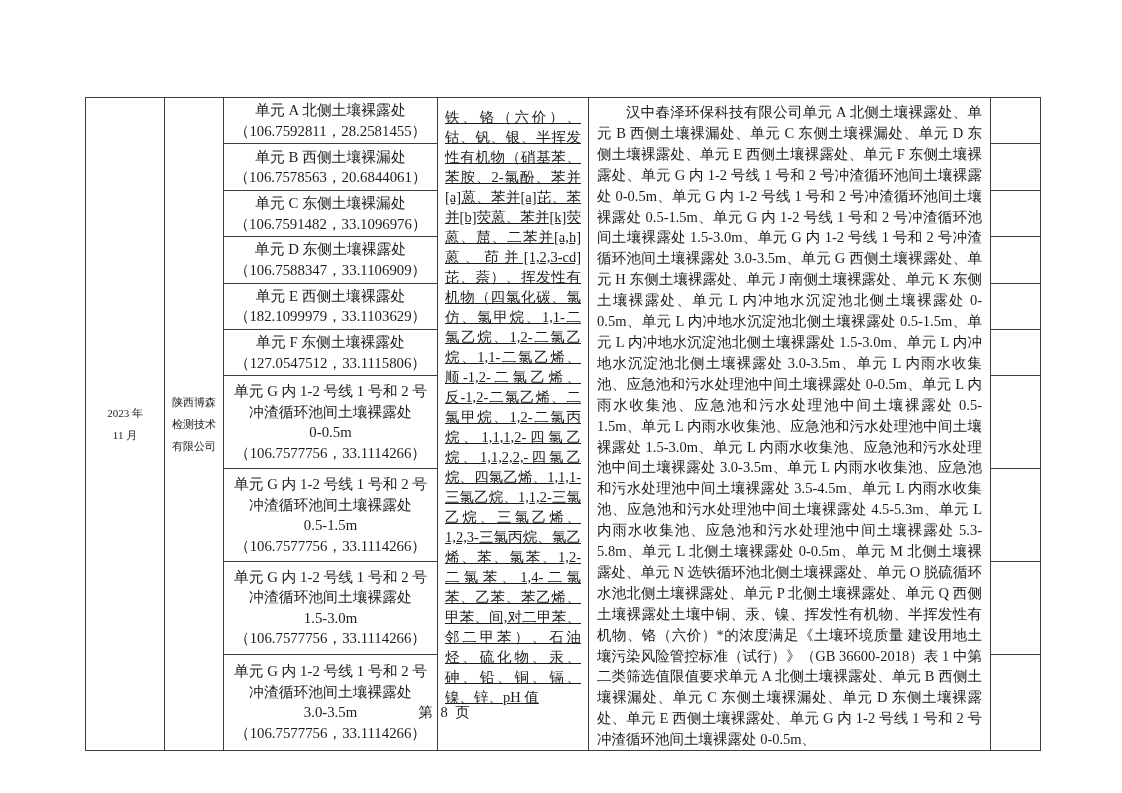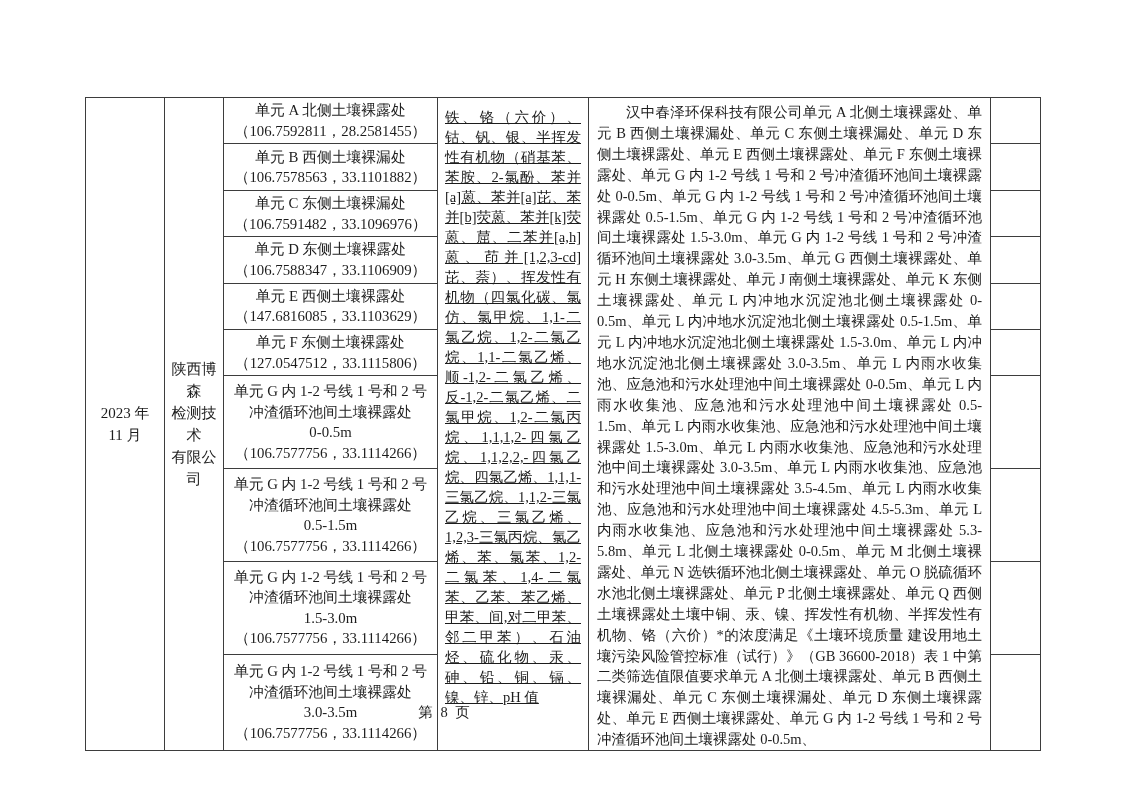--- a/index.html
+++ b/index.html
@@ -38,21 +38,21 @@
   col.c-desc    { width: 402px; }
   col.c-blank   { width: 50px; }
 
   tr.row-small { height: 42px; }
   tr.row-large { height: 84px; }
   tr.row-last  { height: 87px; }
 
   td.cell-date, td.cell-company {
     text-align: center;
     vertical-align: middle;
-    font-size: 15px;
+    font-size: 11px;
     line-height: 22px;
     white-space: pre-line;
   }
   td.cell-loc {
     text-align: center;
     vertical-align: middle;
     font-size: 14.8px;
     line-height: 20.5px;
     white-space: pre-line;
   }
@@ -117,36 +117,36 @@
         <td class="cell-items" rowspan="10">
             <div class="inner">铁、铬（六价）、钴、钒、银、半挥发性有机物（硝基苯、苯胺、2-氯酚、苯并[a]蒽、苯并[a]芘、苯并[b]荧蒽、苯并[k]荧蒽、䓛、二苯并[a,h]蒽、茚并[1,2,3-cd]芘、萘）、挥发性有机物（四氯化碳、氯仿、氯甲烷、1,1-二氯乙烷、1,2-二氯乙烷、1,1-二氯乙烯、顺-1,2-二氯乙烯、反-1,2-二氯乙烯、二氯甲烷、1,2-二氯丙烷、1,1,1,2-四氯乙烷、1,1,2,2,-四氯乙烷、四氯乙烯、1,1,1-三氯乙烷、1,1,2-三氯乙烷、三氯乙烯、1,2,3-三氯丙烷、氯乙烯、苯、氯苯、1,2-二氯苯、1,4-二氯苯、乙苯、苯乙烯、甲苯、间,对二甲苯、邻二甲苯）、石油烃、硫化物、汞、砷、铅、铜、镉、镍、锌、pH 值</div>
           </td>
         <td class="cell-desc" rowspan="10">
             <div class="inner">汉中春泽环保科技有限公司单元 A 北侧土壤裸露处、单元 B 西侧土壤裸漏处、单元 C 东侧土壤裸漏处、单元 D 东侧土壤裸露处、单元 E 西侧土壤裸露处、单元 F 东侧土壤裸露处、单元 G 内 1-2 号线 1 号和 2 号冲渣循环池间土壤裸露处 0-0.5m、单元 G 内 1-2 号线 1 号和 2 号冲渣循环池间土壤裸露处 0.5-1.5m、单元 G 内 1-2 号线 1 号和 2 号冲渣循环池间土壤裸露处 1.5-3.0m、单元 G 内 1-2 号线 1 号和 2 号冲渣循环池间土壤裸露处 3.0-3.5m、单元 G 西侧土壤裸露处、单元 H 东侧土壤裸露处、单元 J 南侧土壤裸露处、单元 K 东侧土壤裸露处、单元 L 内冲地水沉淀池北侧土壤裸露处 0-0.5m、单元 L 内冲地水沉淀池北侧土壤裸露处 0.5-1.5m、单元 L 内冲地水沉淀池北侧土壤裸露处 1.5-3.0m、单元 L 内冲地水沉淀池北侧土壤裸露处 3.0-3.5m、单元 L 内雨水收集池、应急池和污水处理池中间土壤裸露处 0-0.5m、单元 L 内雨水收集池、应急池和污水处理池中间土壤裸露处 0.5-1.5m、单元 L 内雨水收集池、应急池和污水处理池中间土壤裸露处 1.5-3.0m、单元 L 内雨水收集池、应急池和污水处理池中间土壤裸露处 3.0-3.5m、单元 L 内雨水收集池、应急池和污水处理池中间土壤裸露处 3.5-4.5m、单元 L 内雨水收集池、应急池和污水处理池中间土壤裸露处 4.5-5.3m、单元 L 内雨水收集池、应急池和污水处理池中间土壤裸露处 5.3-5.8m、单元 L 北侧土壤裸露处 0-0.5m、单元 M 北侧土壤裸露处、单元 N 选铁循环池北侧土壤裸露处、单元 O 脱硫循环水池北侧土壤裸露处、单元 P 北侧土壤裸露处、单元 Q 西侧土壤裸露处土壤中铜、汞、镍、挥发性有机物、半挥发性有机物、铬（六价）*的浓度满足《土壤环境质量 建设用地土壤污染风险管控标准（试行）》（GB 36600-2018）表 1 中第二类筛选值限值要求单元 A 北侧土壤裸露处、单元 B 西侧土壤裸漏处、单元 C 东侧土壤裸漏处、单元 D 东侧土壤裸露处、单元 E 西侧土壤裸露处、单元 G 内 1-2 号线 1 号和 2 号冲渣循环池间土壤裸露处 0-0.5m、</div>
           </td>
         <td class="cell-blank"></td>
       </tr>
       <tr class="row-small">
         <td class="cell-loc">单元 B 西侧土壤裸漏处
-（106.7578563，33.1101882）</td>
+（106.7578563，20.6844061）</td>
         <td class="cell-blank"></td>
       </tr>
       <tr class="row-small">
         <td class="cell-loc">单元 C 东侧土壤裸漏处
 （106.7591482，33.1096976）</td>
         <td class="cell-blank"></td>
       </tr>
       <tr class="row-small">
         <td class="cell-loc">单元 D 东侧土壤裸露处
 （106.7588347，33.1106909）</td>
         <td class="cell-blank"></td>
       </tr>
       <tr class="row-small">
         <td class="cell-loc">单元 E 西侧土壤裸露处
-（147.6816085，33.1103629）</td>
+（182.1099979，33.1103629）</td>
         <td class="cell-blank"></td>
       </tr>
       <tr class="row-small">
         <td class="cell-loc">单元 F 东侧土壤裸露处
 （127.0547512，33.1115806）</td>
         <td class="cell-blank"></td>
       </tr>
       <tr class="row-large">
         <td class="cell-loc">单元 G 内 1-2 号线 1 号和 2 号
 冲渣循环池间土壤裸露处

